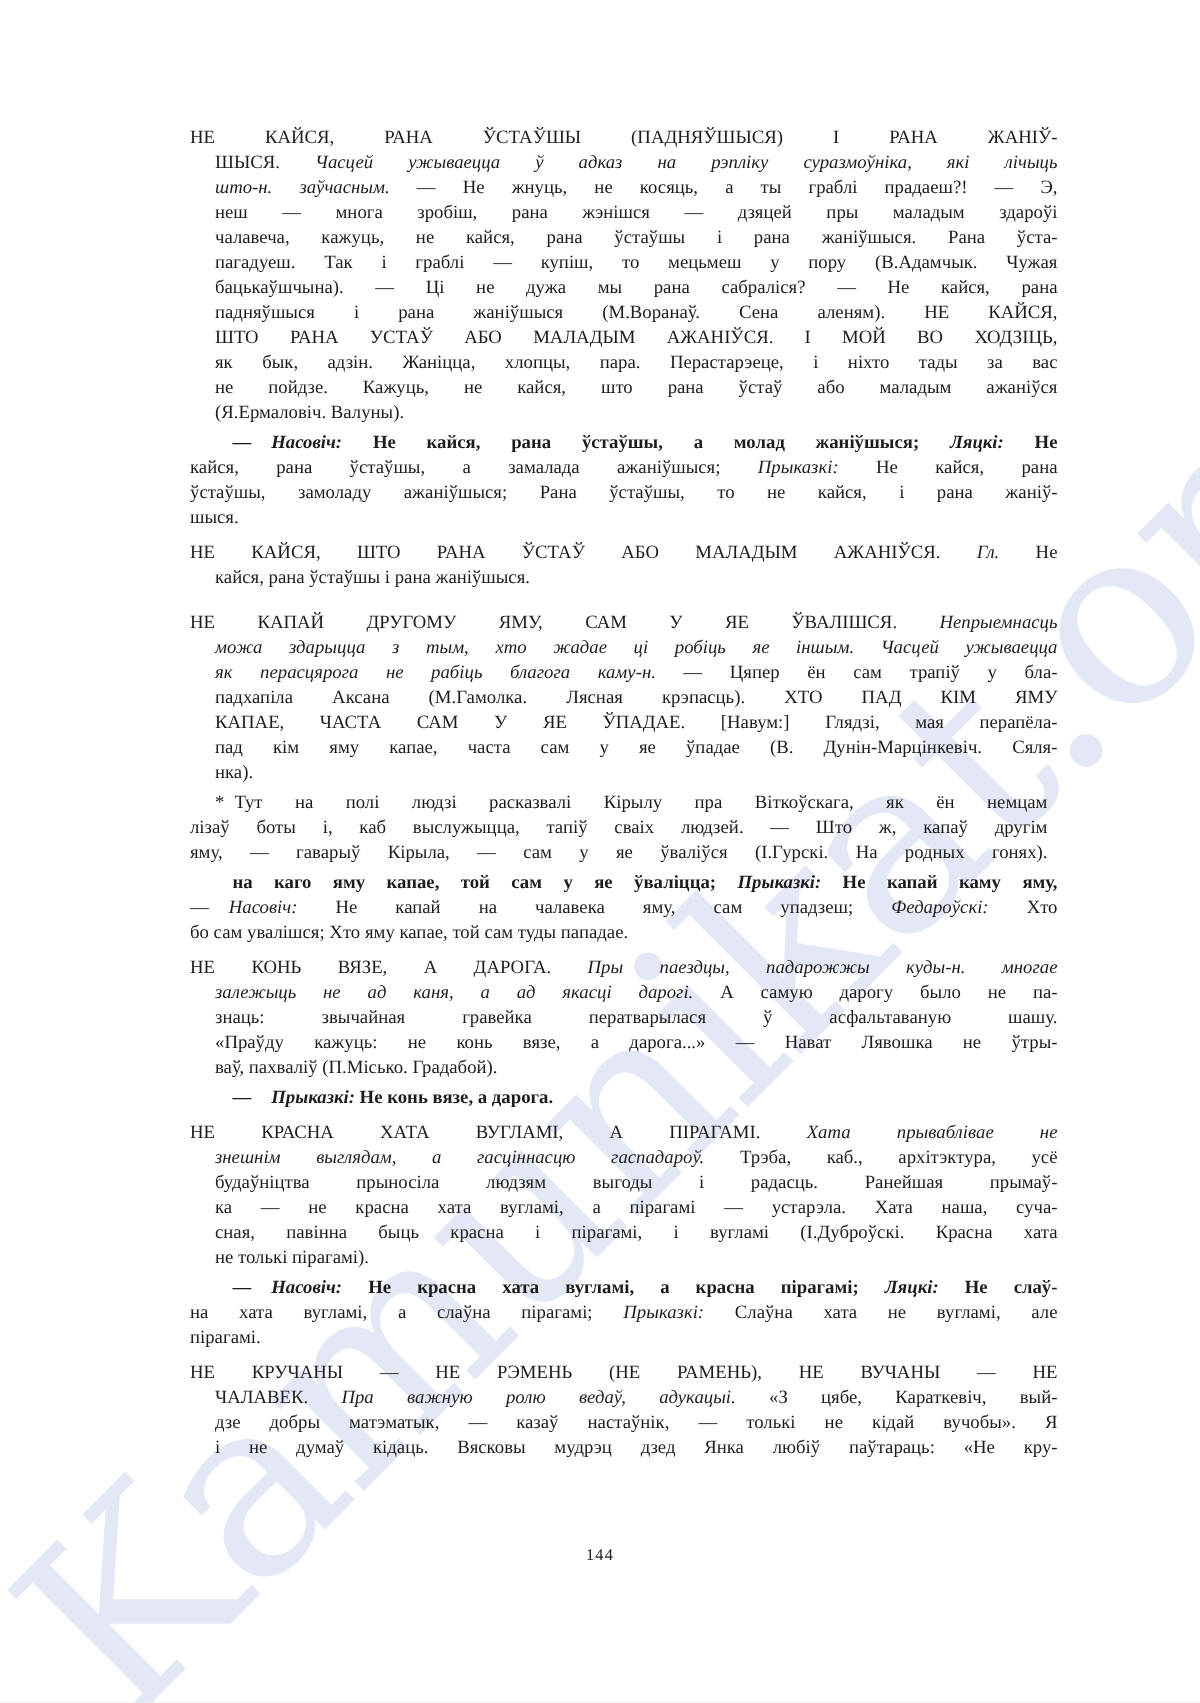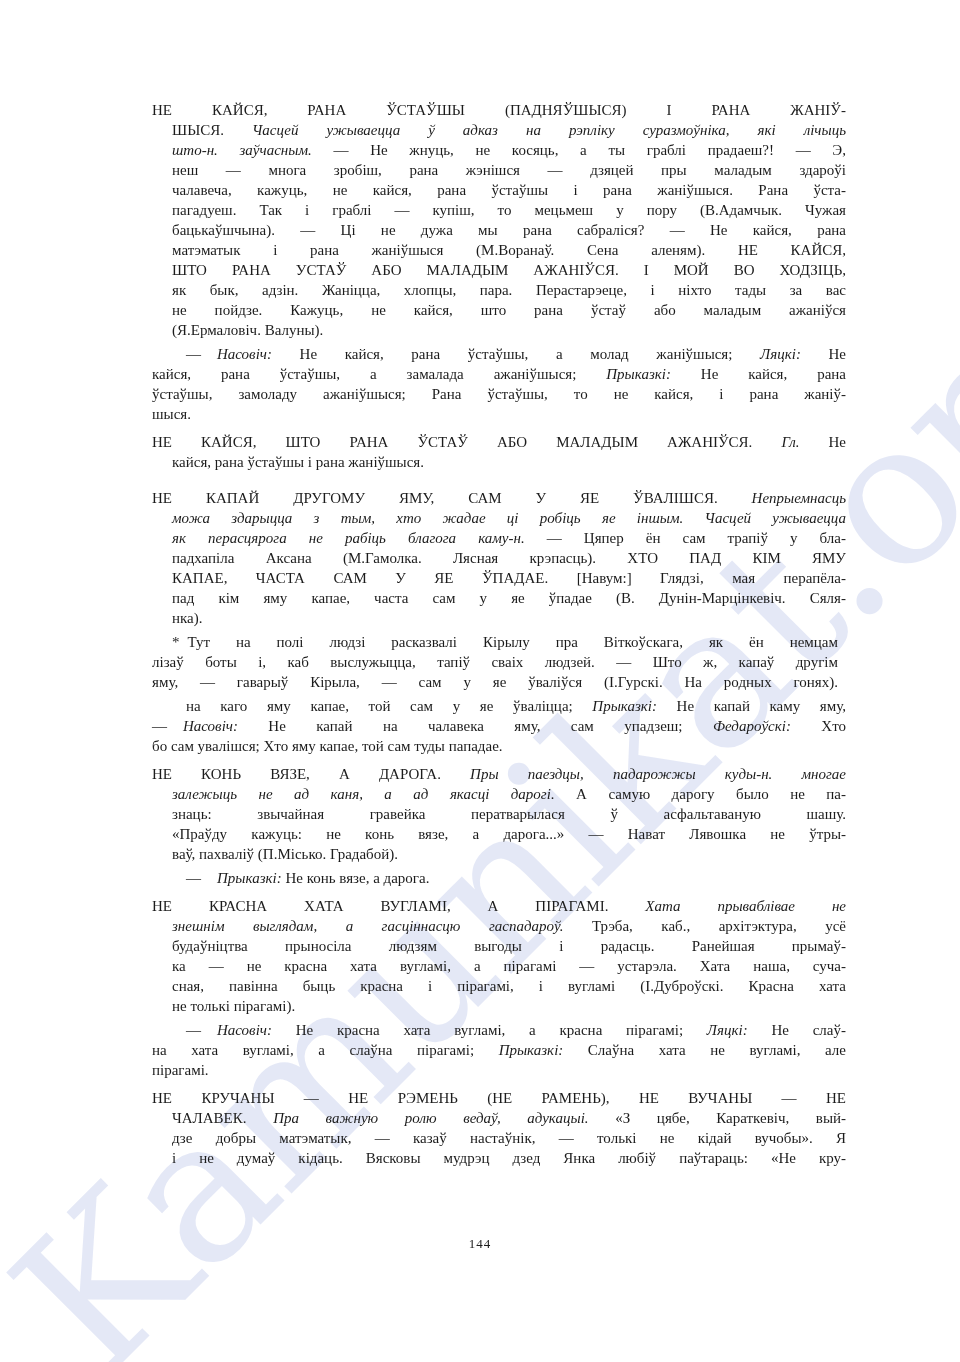--- a/index.html
+++ b/index.html
@@ -17,21 +17,21 @@
     pointer-events:none;user-select:none;
   }
   .text-block{
     position:absolute;left:152px;top:100px;width:694px;
     font-size:15px;line-height:20px;
   }
   .line{text-align:justify;text-align-last:justify;}
   .line.nj{text-align-last:left;}
   .para.entry .line + .line,
   .para.xref  .line + .line{padding-left:20px;}
-  .para.citation .line:first-child{padding-left:34px;}
+  .para.citation .line:first-child{padding-left:34px;font-weight:bold;}
   .para.star .line:first-child{padding-left:20px;}
   .para.entry{margin-top:8px;}
   .para.xref{margin-top:8px;}
   .para.citation{margin-top:4px;}
   .para.star{margin-top:4px;}
   .para.gap-md{}
   .para.gap-lg{margin-top:16px;}
   .para:first-child{margin-top:0;}
   em{font-style:italic;}
   .dash{margin-right:16px;}
@@ -48,21 +48,21 @@
   <div class="watermark">Kamunikat.org</div>
   <div class="text-block">
       <div class="para entry">
         <div class="line"><span>НЕ КАЙСЯ, РАНА ЎСТАЎШЫ (ПАДНЯЎШЫСЯ) І РАНА ЖАНІЎ-</span></div>
         <div class="line"><span>ШЫСЯ. </span><em>Часцей ужываецца ў адказ на рэпліку суразмоўніка, які лічыць</em></div>
         <div class="line"><em>што-н. заўчасным.</em><span> — Не жнуць, не косяць, а ты граблі прадаеш?! — Э,</span></div>
         <div class="line"><span>неш — многа зробіш, рана жэнішся — дзяцей пры маладым здароўі</span></div>
         <div class="line"><span>чалавеча, кажуць, не кайся, рана ўстаўшы і рана жаніўшыся. Рана ўста-</span></div>
         <div class="line"><span>пагадуеш. Так і граблі — купіш, то мецьмеш у пору (В.Адамчык. Чужая</span></div>
         <div class="line"><span>бацькаўшчына). — Ці не дужа мы рана сабраліся? — Не кайся, рана</span></div>
-        <div class="line"><span>матэматык і рана жаніўшыся (М.Воранаў. Сена аленям). НЕ КАЙСЯ,</span></div>
+        <div class="line"><span>падняўшыся і рана жаніўшыся (М.Воранаў. Сена аленям). НЕ КАЙСЯ,</span></div>
         <div class="line"><span>ШТО РАНА УСТАЎ АБО МАЛАДЫМ АЖАНІЎСЯ. І МОЙ ВО ХОДЗІЦЬ,</span></div>
         <div class="line"><span>як бык, адзін. Жаніцца, хлопцы, пара. Перастарэеце, і ніхто тады за вас</span></div>
         <div class="line"><span>не пойдзе. Кажуць, не кайся, што рана ўстаў або маладым ажаніўся</span></div>
         <div class="line nj"><span>(Я.Ермаловіч. Валуны).</span></div>
       </div>
       <div class="para citation">
         <div class="line"><span class="dash">—</span><em>Насовіч:</em><span> Не кайся, рана ўстаўшы, а молад жаніўшыся; </span><em>Ляцкі:</em><span> Не</span></div>
         <div class="line"><span>кайся, рана ўстаўшы, а замалада ажаніўшыся; </span><em>Прыказкі:</em><span> Не кайся, рана</span></div>
         <div class="line"><span>ўстаўшы, замоладу ажаніўшыся; Рана ўстаўшы, то не кайся, і рана жаніў-</span></div>
         <div class="line nj"><span>шыся.</span></div>

